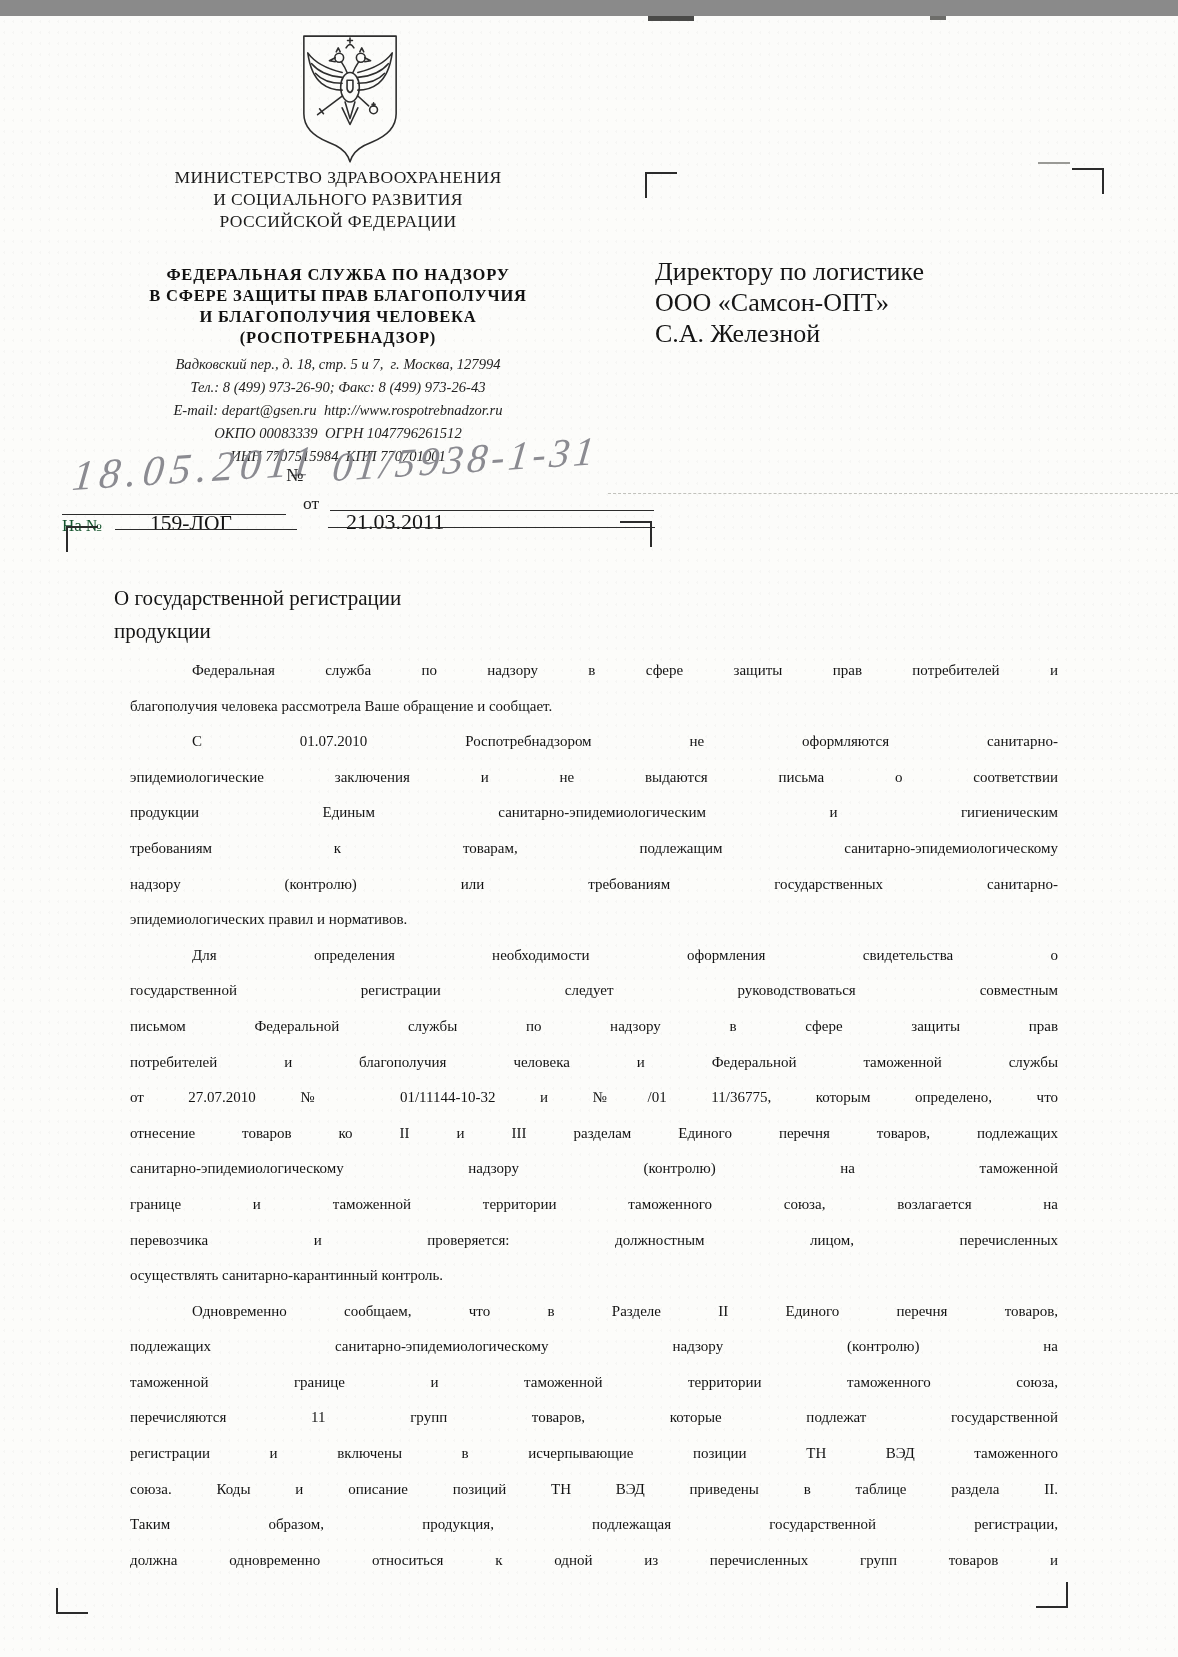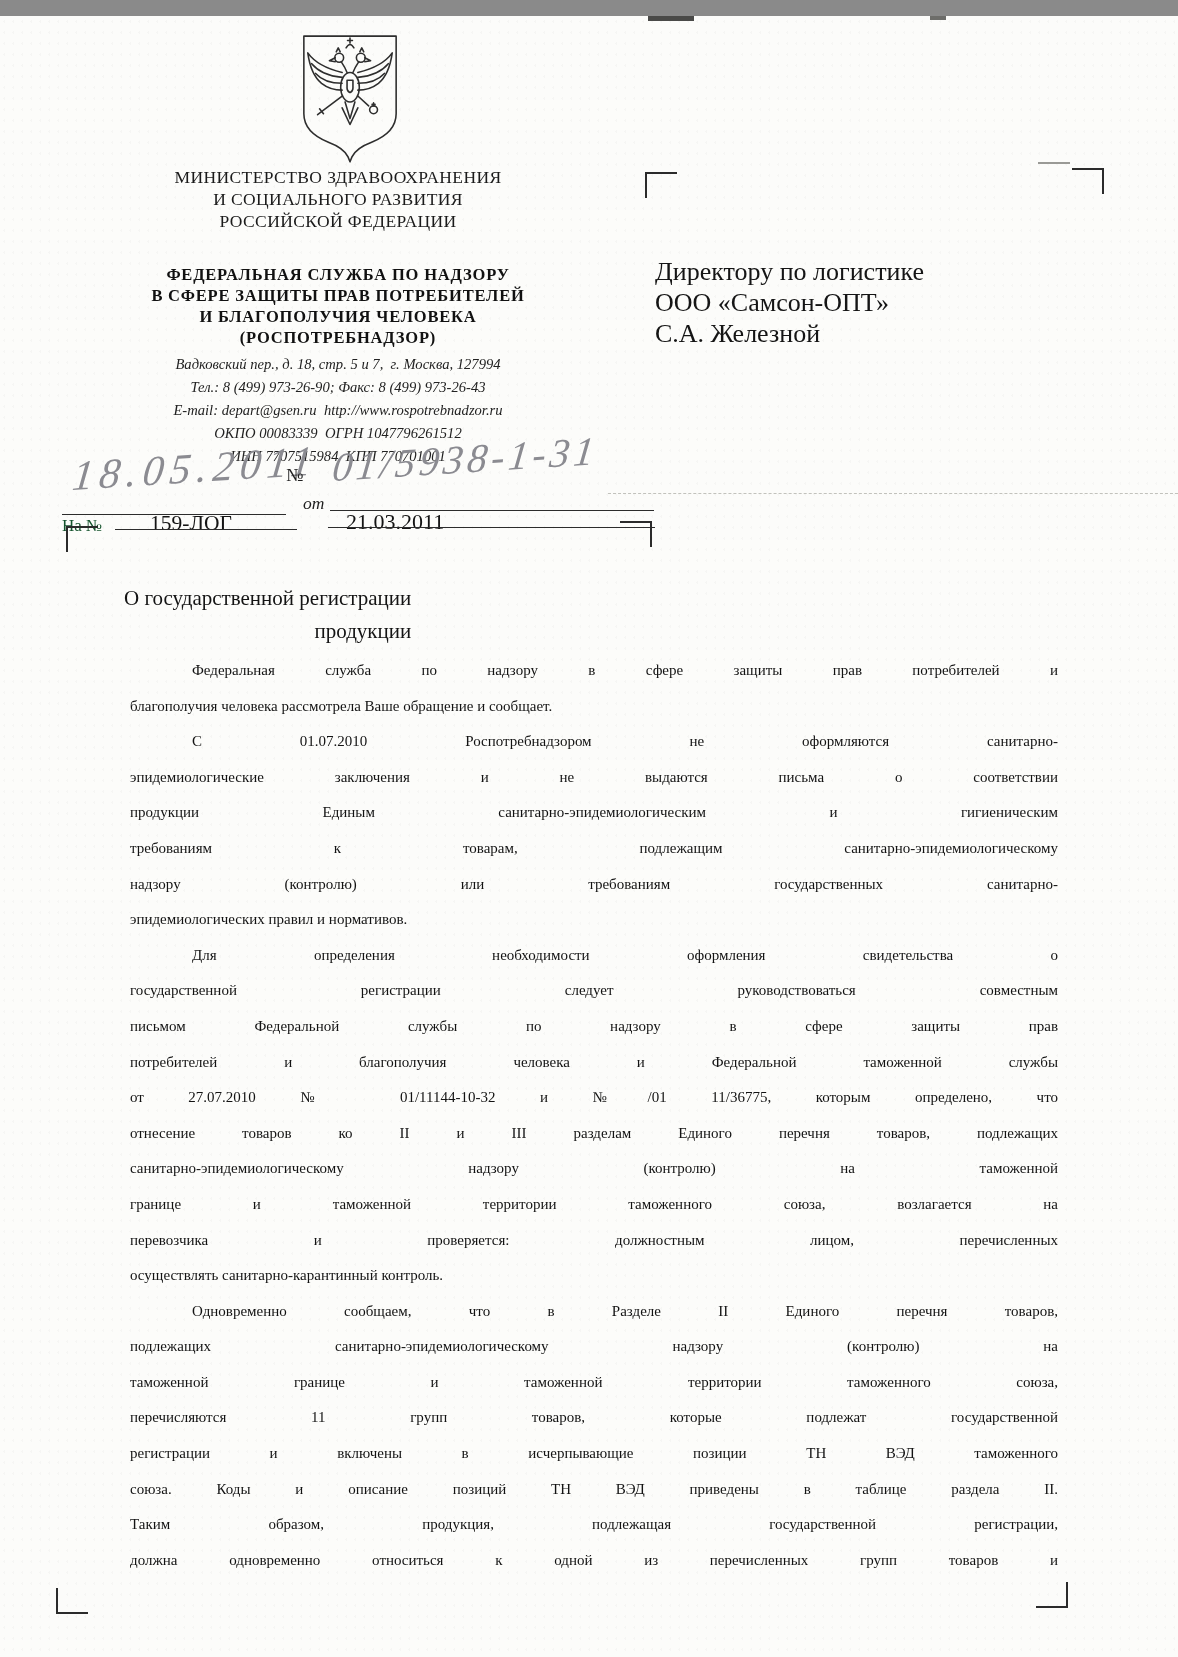--- a/index.html
+++ b/index.html
@@ -45,42 +45,42 @@
     white-space:nowrap;
   }
   .hw-date{left:70px;top:436px;font-size:42px;}
   .hw-num{left:330px;top:428px;font-size:40px;letter-spacing:4px;}
   .no-label{left:286px;top:449px;font-size:18px;color:#1e1e1e;}
   .rule{border-top:1.6px solid #2c2c2c;height:0;}
   .u-date{left:62px;top:498px;width:224px;}
   .u-num{left:330px;top:494px;width:324px;}
   .dashed-faint{left:608px;top:477px;width:570px;border-top:1.3px dashed #c2c2bc;height:0;}
   .na-label{left:62px;top:500px;font-size:17px;color:#14532d;}
-  .ot-label{left:303px;top:477px;font-size:17.5px;color:#1e1e1e;font-style:italic;}
+  .ot-label{left:303px;top:477px;font-size:17.5px;color:#1e1e1e;}
   .in-num{left:150px;top:495px;font-size:21.5px;color:#141414;}
   .in-date{left:346px;top:493px;font-size:22px;color:#141414;}
   .strike-left{left:115px;top:513px;width:182px;}
   .strike-right{left:328px;top:511px;width:327px;}
 
   
   .mark{width:30px;height:24px;}
   .mark.tl{border-top:2px solid #2b2b2b;border-left:2px solid #2b2b2b;}
   .mark.tr{border-top:2px solid #2b2b2b;border-right:2px solid #2b2b2b;}
   .mark.bl{border-bottom:2px solid #2b2b2b;border-left:2px solid #2b2b2b;}
   .mark.br{border-bottom:2px solid #2b2b2b;border-right:2px solid #2b2b2b;}
   .m-addr-tl{left:645px;top:156px;}
   .m-addr-tr{left:1072px;top:152px;}
   .m-ref-tl{left:66px;top:510px;}
   .m-ref-tr{left:620px;top:505px;}
   .m-pg-bl{left:56px;top:1572px;}
   .m-pg-br{left:1036px;top:1566px;}
   .tr-dash{left:1038px;top:146px;width:32px;border-top:2px solid #9a9a96;height:0;}
 
   
-  .subject{left:124px;top:566px;text-align:right;}
+  .subject{left:114px;top:566px;}
   .subject-line{font-size:21px;line-height:33px;color:#141414;}
 
   
   .body-text{left:130px;top:637px;width:928px;}
   .bline{
     font-size:15px;line-height:35.6px;color:#131313;
     text-align:justify;text-align-last:justify;
     overflow:hidden;white-space:normal;
   }
   .bline.ind{padding-left:62px;}
@@ -129,21 +129,21 @@
   </div>
 
   <div class="abs lh-col">
     <div id="ministry">
         <div class="ministry-line">МИНИСТЕРСТВО ЗДРАВООХРАНЕНИЯ</div>
         <div class="ministry-line">И СОЦИАЛЬНОГО РАЗВИТИЯ</div>
         <div class="ministry-line">РОССИЙСКОЙ ФЕДЕРАЦИИ</div>
       </div>
     <div id="service" class="service-block">
         <div class="service-line">ФЕДЕРАЛЬНАЯ СЛУЖБА ПО НАДЗОРУ</div>
-        <div class="service-line">В СФЕРЕ ЗАЩИТЫ ПРАВ ПОТРЕБИТЕЛЕЙ</div>
+        <div class="service-line">В СФЕРЕ ЗАЩИТЫ ПРАВ БЛАГОПОЛУЧИЯ</div>
         <div class="service-line">И БЛАГОПОЛУЧИЯ ЧЕЛОВЕКА</div>
         <div class="service-line">(РОСПОТРЕБНАДЗОР)</div>
       </div>
     <div id="contacts" class="contact-block">
         <div class="contact-line">Вадковский пер., д. 18, стр. 5 и 7,  г. Москва, 127994</div>
         <div class="contact-line">Тел.: 8 (499) 973-26-90; Факс: 8 (499) 973-26-43</div>
         <div class="contact-line">E-mail: depart@gsen.ru  http://www.rospotrebnadzor.ru</div>
         <div class="contact-line">ОКПО 00083339  ОГРН 1047796261512</div>
         <div class="contact-line">ИНН 7707515984  КПП 770701001</div>
       </div>

